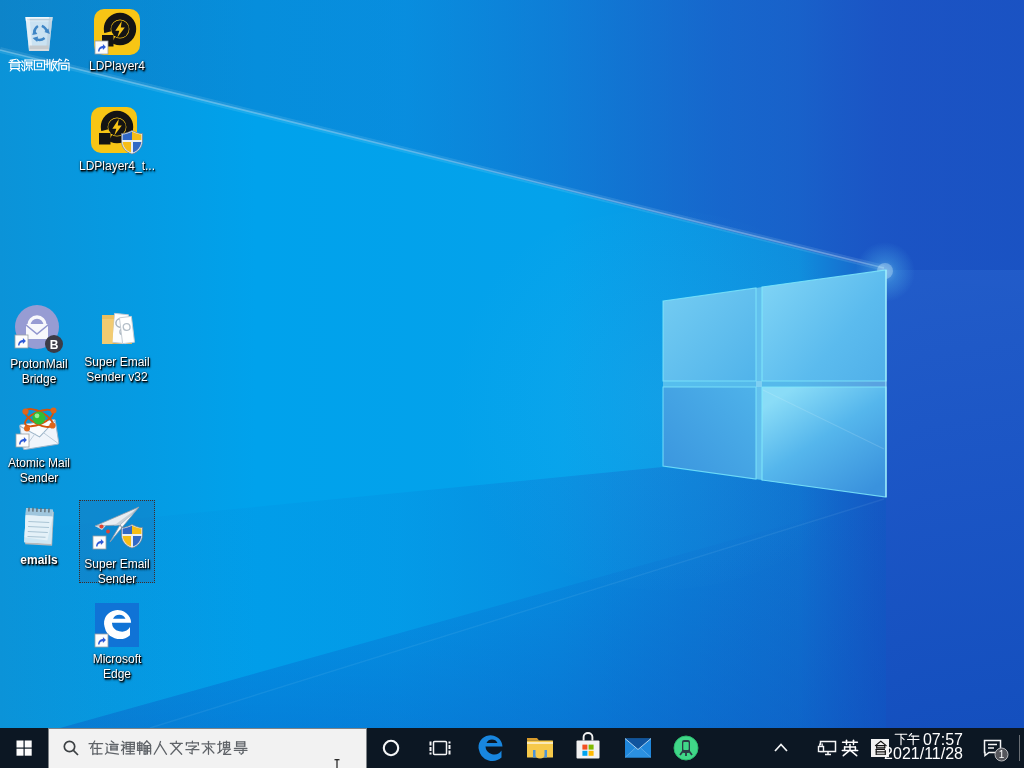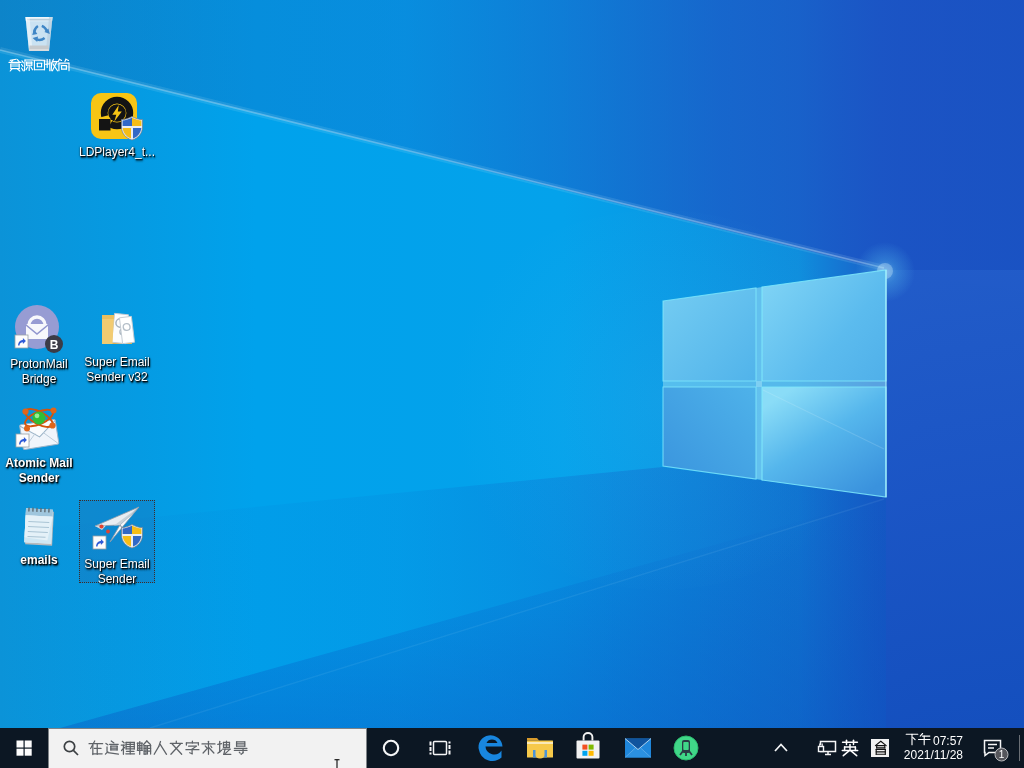--- a/index.html
+++ b/index.html
@@ -10,21 +10,21 @@
 .cell svg.ico { display:block; margin:0 auto; }
 .lbl { margin-top:3px; font-size:12px; line-height:15px; color:#fff;
   text-shadow: 1px 1px 1px #000, 1px 2px 2px rgba(0,0,0,0.9), 0 0 2px rgba(0,0,0,0.7); }
 #sel { position:absolute; left:79px; top:500px; width:76px; height:83px;
   background:rgba(35,90,160,0.25); border:1px dotted rgba(70,35,20,0.9); }
 #bar { position:absolute; left:0; top:728px; width:1024px; height:40px; background:#0c1723; }
 #sbox { position:absolute; left:48px; top:0px; width:319px; height:40px; background:#f2f2f2; border:1px solid #7e8387; border-bottom:none; }
 #sbox svg.mag { position:absolute; left:13px; top:10px; } #stext svg { display:block; }
 #stext { position:absolute; left:40px; top:12px; }
 .tico { position:absolute; top:0; width:48px; height:40px; }
-#clock { position:absolute; right:61px; top:5px; width:80px; text-align:right; color:#fff; font-size:12px; line-height:14px; }
+#clock { position:absolute; right:61px; top:5px; width:80px; text-align:right; color:#fff; font-size:16px; line-height:14px; }
 </style>
 </head>
 <body>
 <div id="desk">
 <svg id="wall" width="1024" height="728" viewBox="0 0 1024 728">
 <defs>
 <linearGradient id="gbase" x1="0" y1="0" x2="1024" y2="0" gradientUnits="userSpaceOnUse">
  <stop offset="0" stop-color="#0b93d8"></stop>
  <stop offset="0.25" stop-color="#00a2ec"></stop>
  <stop offset="0.55" stop-color="#04a2eb"></stop>
@@ -198,21 +198,28 @@
             <line x1="49.9" y1="4.1" x2="60.0" y2="4.1"></line>
             <line x1="49.9" y1="4.1" x2="49.9" y2="11.8"></line>
             <line x1="60.0" y1="4.1" x2="60.0" y2="11.8"></line>
             <line x1="52.6" y1="6.5" x2="57.4" y2="6.5"></line>
             <line x1="52.6" y1="6.5" x2="52.6" y2="10.1"></line>
             <line x1="57.4" y1="6.5" x2="57.4" y2="10.1"></line>
             <line x1="52.6" y1="10.1" x2="57.4" y2="10.1"></line>
           </g>
         </svg></div>
     </div>
-<div class="cell" style="left:78px;top:92px;">
+<div class="cell" style="left:78px;top:8px;">
+      <svg class="ico" width="48" height="48" viewBox="0 0 48 48">
+        <use href="#ldbase"></use>
+        <use href="#shc" x="2" y="33"></use>
+      </svg>
+      <div class="lbl">LDPlayer4</div>
+    </div>
+<div class="cell" style="left:78px;top:106px;">
       <svg class="ico" width="56" height="50" viewBox="0 0 56 50">
 <g transform="translate(1,0)">
           <use href="#ldbase"></use>
         </g>
 <g transform="translate(32,24)">
           <use href="#uac"></use>
         </g>
 </svg>
       <div class="lbl">LDPlayer4_t...</div>
     </div>
@@ -238,21 +245,21 @@
         </g>
 <g transform="rotate(-7 34 26)">
           <rect x="28" y="13" width="12" height="26" fill="#ffffff" stroke="#c3cad1" stroke-width="0.9"></rect>
 <circle cx="34" cy="23" r="3.4" fill="none" stroke="#b4bec8" stroke-width="1.3"></circle>
         </g>
 <path d="M9,11 L21,11 L19.5,40 L9,40 Z" fill="#f2cb71"></path>
 <path d="M9,11 L21,11 L20.8,15 L9,15 Z" fill="#e9bf5f"></path>
 </svg>
       <div class="lbl">Super Email<br>Sender v32</div>
     </div>
-<div class="cell" style="left:0px;top:403px;font-weight:bold;">
+<div class="cell" style="left:0px;top:403px;">
       <svg class="ico" width="52" height="50" viewBox="0 0 52 50">
 <g transform="rotate(-9 26 30)">
           <rect x="8" y="19" width="36" height="25" rx="1.5" fill="#f0f5fb" stroke="#9cb4c8" stroke-width="1"></rect>
 <path d="M8,20 L26,34 L44,20" fill="#fafcfe" stroke="#9cb4c8" stroke-width="1"></path>
 <path d="M9,43 L22,30 M43,43 L30,30" stroke="#b9cad8" stroke-width="0.9"></path>
         </g>
 <g fill="none" stroke="#d4540c" stroke-width="1.9">
 <ellipse cx="26" cy="15" rx="15" ry="6.2" transform="rotate(-24 26 15)"></ellipse>
 <ellipse cx="26" cy="15" rx="15" ry="6.2" transform="rotate(28 26 15)"></ellipse>
 </g>
@@ -300,20 +307,30 @@
 <polygon points="5,24 16,23.4 12,28" fill="#d4dae2"></polygon>
 <circle cx="11.5" cy="24.5" r="2.1" fill="#e04430"></circle>
         <circle cx="18" cy="29.5" r="1.9" fill="#e04430"></circle>
 <path d="M30,23 L36,31" stroke="#8e9aa8" stroke-width="1.1"></path>
 <g transform="translate(31,22)">
           <use href="#uac"></use>
         </g>
 <use href="#shc" x="3" y="34"></use>
 </svg>
       <div class="lbl">Super Email<br>Sender</div>
+    </div>
+<div class="cell" style="left:78px;top:601px;">
+      <svg class="ico" width="48" height="48" viewBox="0 0 48 48">
+<rect x="2" y="2" width="44" height="44" fill="#1073d6"></rect>
+<g transform="translate(24,24.5) scale(1.13) translate(-24,-25)">
+          <path d="M13,26 a12,11.4 0 1 1 23.5,-3.4 l-17,0 a8.6,8.2 0 0 0 16,3.8 l0,7.2 a13.6,13 0 0 1 -22.5,-7.6 z M20.5,19 l11,0 a6,5.7 0 0 0 -11,0 z" fill="#fff"></path>
+        </g>
+<use href="#shc" x="2" y="33"></use>
+</svg>
+      <div class="lbl">Microsoft<br>Edge</div>
     </div>
 </div>
 <div id="bar">
 <svg class="tico" style="left:0" width="48" height="40" viewBox="0 0 48 40">
 <g fill="#fdfdfd">
         <rect x="16.5" y="12.5" width="7" height="7"></rect>
         <rect x="24.7" y="12.5" width="7" height="7"></rect>
 <rect x="16.5" y="20.7" width="7" height="7"></rect>
         <rect x="24.7" y="20.7" width="7" height="7"></rect>
       </g>

